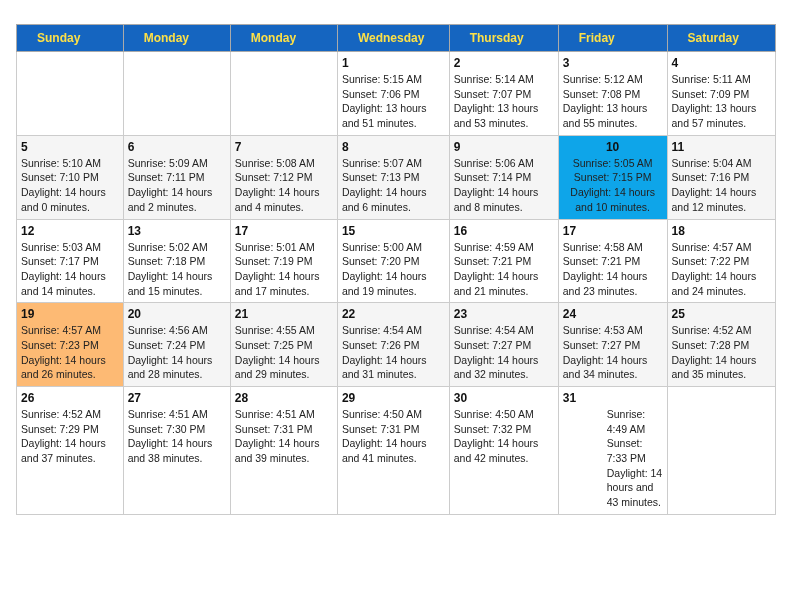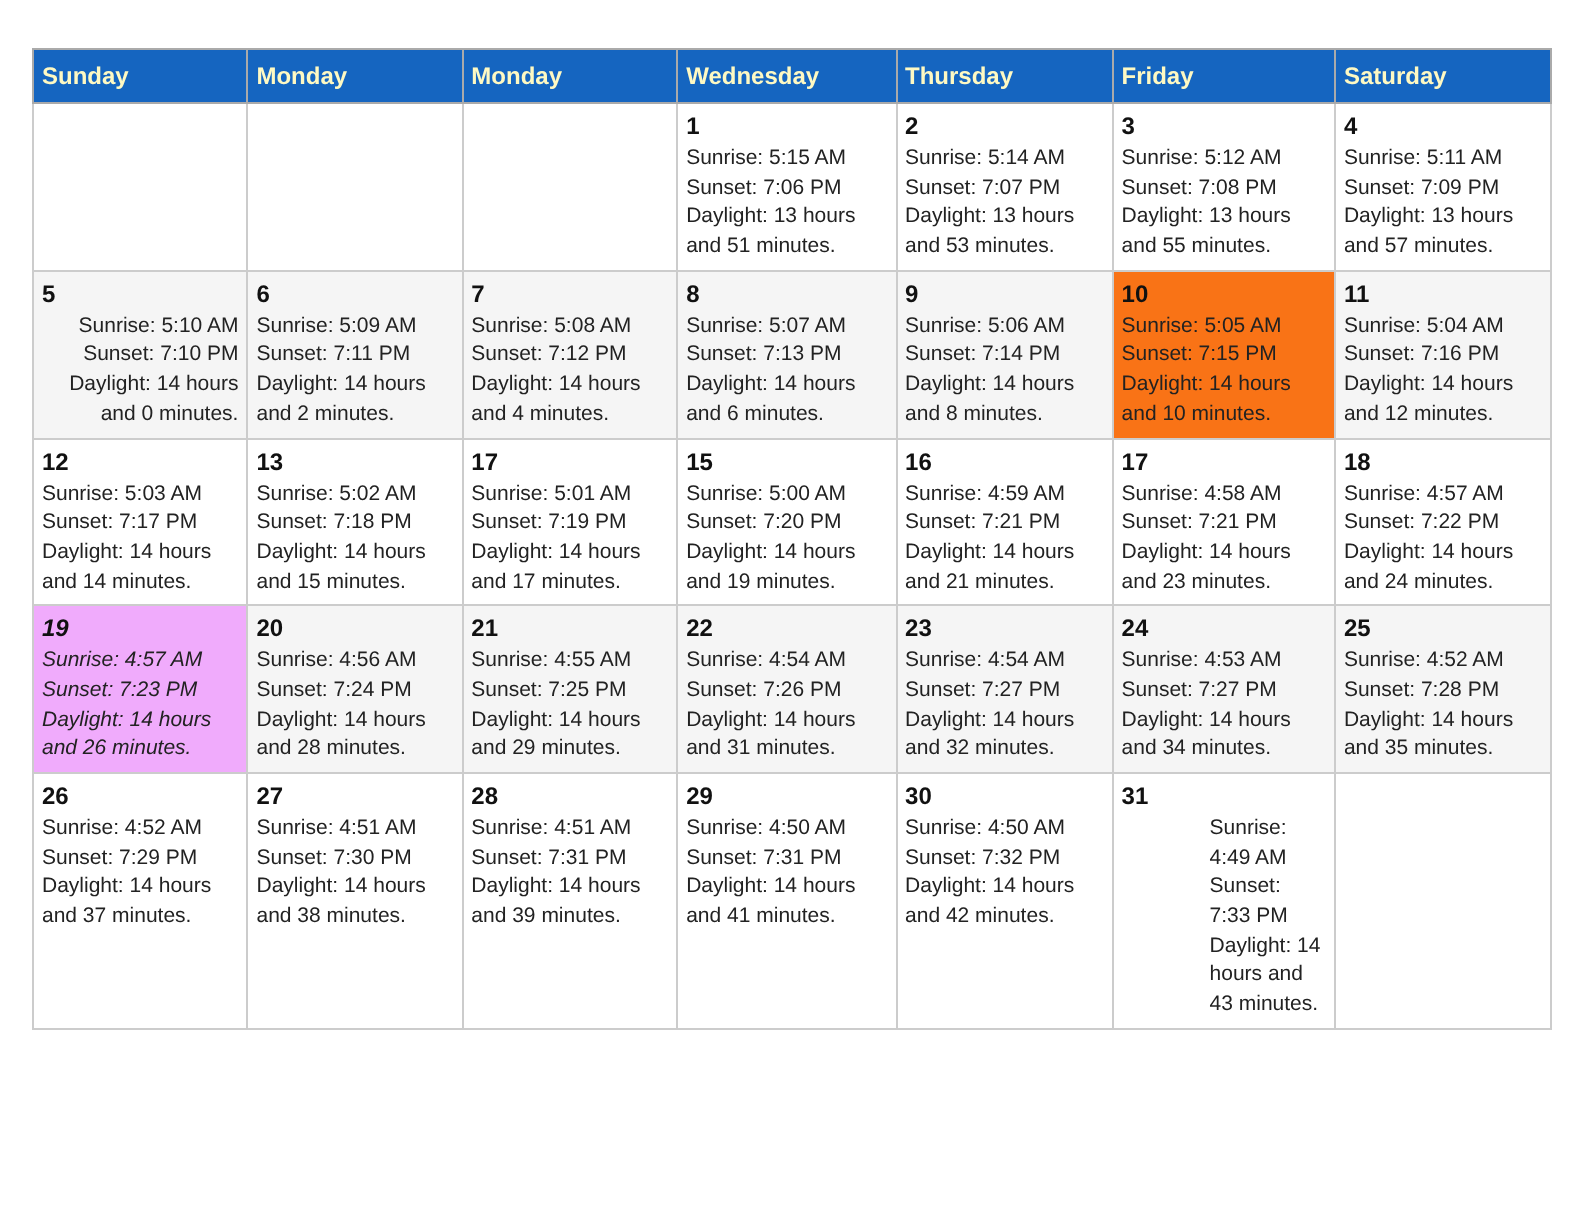--- a/index.html
+++ b/index.html
@@ -51,22 +51,22 @@
       color: #333;
       margin-bottom: 8px;
     }
     .calendar-table {
       width: 100%;
       border-collapse: collapse;
       font-size: 11px;
     }
     .calendar-table th {
       background-color: #1565c0;
-      color: #fef9c3;
-      padding: 6px 4px;
+      color: #fde047;
+      padding: 6px 20px;
       text-align: left;
       font-size: 12px;
       font-weight: bold;
       border: 1px solid #aaa;
     }
     .calendar-table td {
       border: 1px solid #ccc;
       vertical-align: top;
       padding: 4px;
       width: 113px;
@@ -145,21 +145,21 @@
         <td>
           <div class="day-number">4</div>
           <div class="day-detail" style="white-space: pre-line;">Sunrise: 5:11 AM
 Sunset: 7:09 PM
 Daylight: 13 hours and 57 minutes.</div>
         </td>
       </tr>
       <tr>
         <td style="background: rgb(245, 245, 245);">
           <div class="day-number">5</div>
-          <div class="day-detail" style="white-space: pre-line; text-align: right;">Sunrise: 5:10 AM
+          <div class="day-detail" style="white-space: pre-line;">Sunrise: 5:10 AM
 Sunset: 7:10 PM
 Daylight: 14 hours and 0 minutes.</div>
         </td>
         <td style="background: rgb(245, 245, 245);">
           <div class="day-number">6</div>
           <div class="day-detail" style="white-space: pre-line;">Sunrise: 5:09 AM
 Sunset: 7:11 PM
 Daylight: 14 hours and 2 minutes.</div>
         </td>
         <td style="background: rgb(245, 245, 245);">
@@ -173,21 +173,21 @@
           <div class="day-detail" style="white-space: pre-line;">Sunrise: 5:07 AM
 Sunset: 7:13 PM
 Daylight: 14 hours and 6 minutes.</div>
         </td>
         <td style="background: rgb(245, 245, 245);">
           <div class="day-number">9</div>
           <div class="day-detail" style="white-space: pre-line;">Sunrise: 5:06 AM
 Sunset: 7:14 PM
 Daylight: 14 hours and 8 minutes.</div>
         </td>
-        <td style="background: #f97316;">
+        <td style="background: #0ea5e9; text-align: center;">
           <div class="day-number">10</div>
           <div class="day-detail" style="white-space: pre-line;">Sunrise: 5:05 AM
 Sunset: 7:15 PM
 Daylight: 14 hours and 10 minutes.</div>
         </td>
         <td style="background: rgb(245, 245, 245);">
           <div class="day-number">11</div>
           <div class="day-detail" style="white-space: pre-line;">Sunrise: 5:04 AM
 Sunset: 7:16 PM
 Daylight: 14 hours and 12 minutes.</div>
@@ -231,21 +231,21 @@
 Daylight: 14 hours and 23 minutes.</div>
         </td>
         <td>
           <div class="day-number">18</div>
           <div class="day-detail" style="white-space: pre-line;">Sunrise: 4:57 AM
 Sunset: 7:22 PM
 Daylight: 14 hours and 24 minutes.</div>
         </td>
       </tr>
       <tr>
-        <td style="background: #f0abfc; font-style: italic;">
+        <td style="background: #fdba74;">
           <div class="day-number">19</div>
           <div class="day-detail" style="white-space: pre-line;">Sunrise: 4:57 AM
 Sunset: 7:23 PM
 Daylight: 14 hours and 26 minutes.</div>
         </td>
         <td style="background: rgb(245, 245, 245); margin-top: 32px;">
           <div class="day-number">20</div>
           <div class="day-detail" style="white-space: pre-line;">Sunrise: 4:56 AM
 Sunset: 7:24 PM
 Daylight: 14 hours and 28 minutes.</div>

